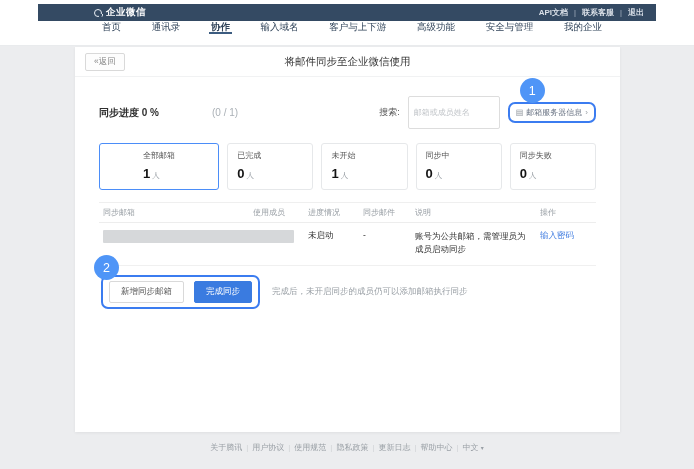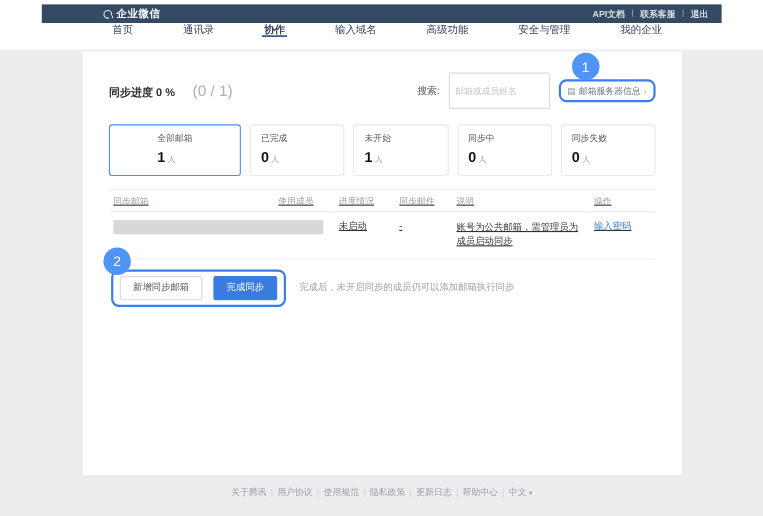--- a/index.html
+++ b/index.html
@@ -48,42 +48,42 @@
   .step.done .step-circle { border:1px solid #3f7df2; color:#3f7df2; background:#fff; }
   .step.current .step-circle { background:#3f7df2; color:#fff; }
   .step.pending .step-circle { background:#cdd0d4; color:#fff; }
   .step-label { font-size:9px; color:#47536a; }
   .step.pending .step-label { color:#a9aeb5; }
   .step-line { width:56px; border-top:1px dashed #d2d6db; }
   
   .progress-row { margin:19px 24px 0; display:flex; justify-content:space-between; align-items:center; }
   .progress-left { display:flex; align-items:baseline; gap:16px; }
   .progress-title { font-size:10px; font-weight:bold; color:#2f2f2f; }
-  .progress-count { font-size:14px; color:#aab0b6; }
+  .progress-count { font-size:10px; color:#aab0b6;margin-left:37px; }
   .progress-right { display:flex; align-items:center; gap:8px; }
   .search-label { font-size:9px; color:#555; }
   .search-input {
     width:92px; height:33px; border:1px solid #ddd; border-radius:2px; font-size:8px; padding:0 5px; color:#333;
     font-family:"Liberation Sans", sans-serif;
   }
   .search-input::placeholder { color:#c0c4c8; }
   .ann-box { border:2px solid #3b7cf0; border-radius:7px; position:relative; }
   .box1 { padding:3px 6px; }
   .server-info { display:flex; align-items:center; gap:3px; font-size:8px; color:#667080; cursor:pointer; background:none; border:none; font-family:"Liberation Sans", sans-serif; }
   .server-icon { font-size:8px; color:#8a9097; line-height:1; }
   .server-arrow { color:#9aa0a6; font-size:8px; }
   
   .stats-row { margin:14px 24px 0; display:flex; gap:8px; }
   .stat-card { flex:1; border:1px solid #e6e8ea; border-radius:3px; padding:6px 9px 7px; background:#fff; cursor:pointer; }
   .stat-card.active { border-color:#4b8df8;padding-left:43px; }
   .stat-label { font-size:8px; color:#555; margin-bottom:3px; }
   .stat-value { font-size:13px; font-weight:bold; color:#141414; }
   .stat-unit { font-size:7.5px; color:#9aa0a6; margin-left:2px; }
   
-  .sync-table { margin:12px 24px 0; width:497px; border-collapse:collapse;text-decoration:underline; }
+  .sync-table { margin:12px 24px 0; width:497px; border-collapse:collapse; }
   .sync-table th { font-size:8px; color:#9aa0a6; font-weight:normal; text-align:left; padding:4px; border-top:1px solid #efefef; border-bottom:1px solid #ededed; }
   .sync-table td { font-size:8.5px; color:#333; padding:7px 4px 9px; vertical-align:top; border-bottom:1px solid #f0f0f0; }
   .redacted { height:13px; width:97%; background:#d6d8da; border-radius:1px; }
   .note-cell { color:#666; line-height:1.55; font-size:8px;margin-left:32px; }
   .action-link { color:#3e7be0; cursor:pointer; text-decoration:none;margin-top:32px; }
   
   .actions-row { margin:9px 24px 0 26px; display:flex; align-items:center; gap:12px; }
   .box2 { padding:4px 6px; display:flex; gap:10px; align-items:center; }
   .btn { font-size:8.5px; padding:4px 11px; border-radius:2px; cursor:pointer; font-family:"Liberation Sans", sans-serif; }
   .btn-plain { background:#fff; border:1px solid #d9d9d9; color:#555; }
@@ -119,30 +119,35 @@
     <span>退出</span>
   </div>
 </div>
 
 <div class="navbar">
   <div class="nav-inner">
     <span class="nav-item">首页</span>
     <span class="nav-item">通讯录</span>
     <span class="nav-item active">协作</span>
     <span class="nav-item">输入域名</span>
+    <span class="nav-item">客户与上下游</span>
     <span class="nav-item">高级功能</span>
     <span class="nav-item">安全与管理</span>
     <span class="nav-item">我的企业</span>
   </div>
 </div>
 
 <div class="content-bg"></div>
 
 <div class="panel">
 
+  <div class="title-bar">
+    <button class="back-btn">«返回</button>
+    <div class="page-title">将邮件同步至企业微信使用</div>
+  </div>
 
 
   <div class="progress-row">
     <div class="progress-left">
       <span class="progress-title">同步进度 0 %</span>
       <span class="progress-count">(0 / 1)</span>
     </div>
     <div class="progress-right">
       <span class="search-label">搜索:</span>
       <input class="search-input" type="text" placeholder="邮箱或成员姓名" style="">

